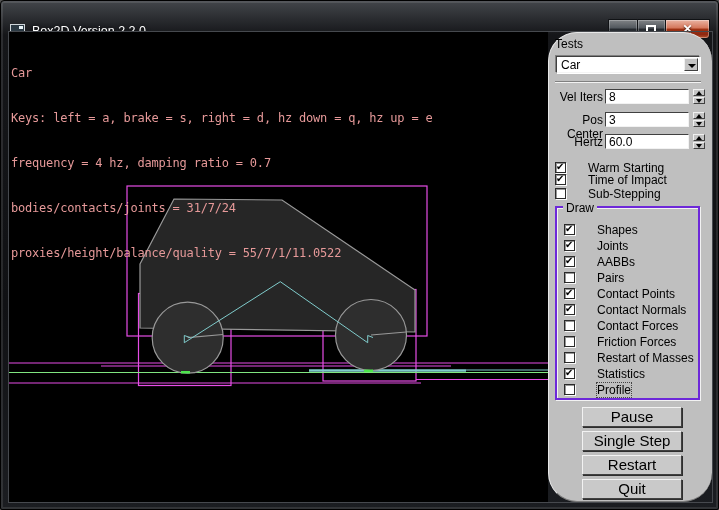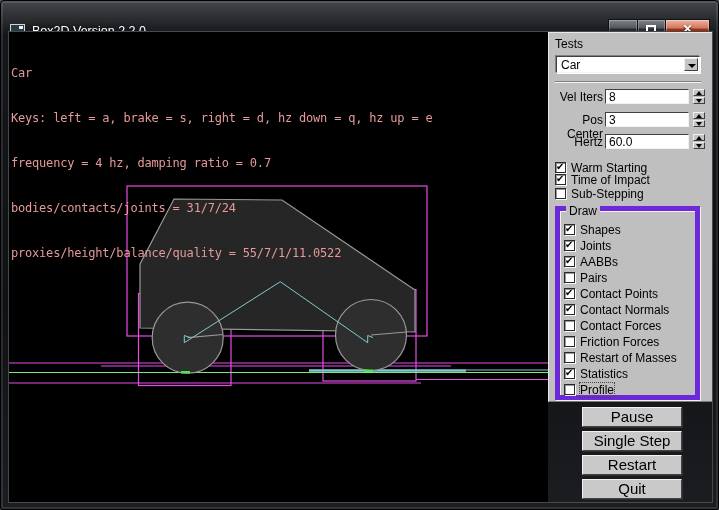--- a/index.html
+++ b/index.html
@@ -33,23 +33,23 @@
     font-size:12px;font-weight:bold;text-shadow:0 1px 2px rgba(0,0,0,.8);}
   
   .client{position:absolute;left:8px;top:31px;width:703px;height:470px;display:flex;
     box-shadow:0 0 0 1px #46494e;}
   .canvas{position:relative;width:539px;height:470px;background:#000;flex:none;}
   .info-text{position:absolute;left:2px;top:4px;color:#e69999;
     font-family:"DejaVu Sans Mono",monospace;font-size:12px;letter-spacing:-0.2px;
     line-height:15px;white-space:pre;}
   .scene{position:absolute;left:0;top:0;}
   
-  .panel{position:relative;width:164px;height:370px;background:#bfbfbf;flex:none;
+  .panel{position:relative;width:164px;height:470px;background:#bfbfbf;flex:none;
     border-left:1px solid #e8e8e8;border-top:1px solid #e8e8e8;border-bottom:1px solid #7a7a7a;
-    font-size:12px;color:#000;}
+    font-size:12px;color:#000;border-radius:29px;}
   .plabel{position:absolute;white-space:nowrap;}
   .combo{position:absolute;left:7px;top:23px;width:144px;height:17px;background:#fff;
     border-top:1px solid #404040;border-left:1px solid #404040;
     border-bottom:1px solid #f4f4f4;border-right:1px solid #f4f4f4;
     box-shadow:-1px -1px 0 #808080, 1px 1px 0 #fff;}
   .combo-text{position:absolute;left:4px;top:1px;font-size:12px;}
   .combo-arrow-btn{position:absolute;right:1px;top:1px;width:14px;height:13px;background:#c4c4c4;
     border-top:1px solid #f0f0f0;border-left:1px solid #f0f0f0;
     border-right:1px solid #404040;border-bottom:1px solid #404040;}
   .arrow-down{position:absolute;left:3px;top:5px;width:0;height:0;
@@ -66,23 +66,23 @@
   .spin-up,.spin-dn{position:absolute;left:0;width:12px;height:7px;background:#c4c4c4;
     border-top:1px solid #f0f0f0;border-left:1px solid #f0f0f0;
     border-right:1px solid #404040;border-bottom:1px solid #404040;}
   .spin-up{top:0;} .spin-dn{top:8px;}
   .spin-up i{position:absolute;left:2px;top:1px;width:0;height:0;border-left:3px solid transparent;border-right:3px solid transparent;border-bottom:4px solid #000;}
   .spin-dn i{position:absolute;left:2px;top:1px;width:0;height:0;border-left:3px solid transparent;border-right:3px solid transparent;border-top:4px solid #000;}
   .cb-row{position:absolute;left:6px;height:13px;cursor:default;}
   .cb{position:absolute;left:0;top:0;width:11px;height:11px;background:#fff;
     border:1px solid #2a2a2a;box-shadow:inset 1px 1px 0 rgba(64,64,64,.55), 1px 1px 0 rgba(255,255,255,.9);}
   .cb.checked::after{content:"\2714";position:absolute;left:0px;top:-2px;font-size:10px;color:#000;}
-  .cb-label{position:absolute;left:16px;top:-1px;white-space:nowrap;text-align:center;}
+  .cb-label{position:absolute;left:33px;top:-1px;white-space:nowrap;text-align:center;}
   .groupbox{position:absolute;left:6px;top:173px;width:145px;height:194px;
-    border:5px solid #6d28d9;box-shadow:1px 1px 0 #f2f2f2, inset 1px 1px 0 #f2f2f2;}
+    border:2px solid #6d28d9;box-shadow:1px 1px 0 #f2f2f2, inset 1px 1px 0 #f2f2f2;}
   .group-title{position:absolute;left:6px;top:-7px;background:#bfbfbf;padding:0 3px;}
   .group-cb{left:15px;}
   .focus .cb-label{outline:1px dotted #444;}
   .gbtn{position:absolute;left:33px;width:100px;height:20px;background:#c9c9c9;
     border-top:1px solid #f2f2f2;border-left:1px solid #f2f2f2;
     border-right:1px solid #404040;border-bottom:1px solid #404040;
     box-shadow:1px 1px 0 #2e2e2e;
     font-size:15px;text-align:center;line-height:18px;color:#000;cursor:default;}
 </style>
 </head>

